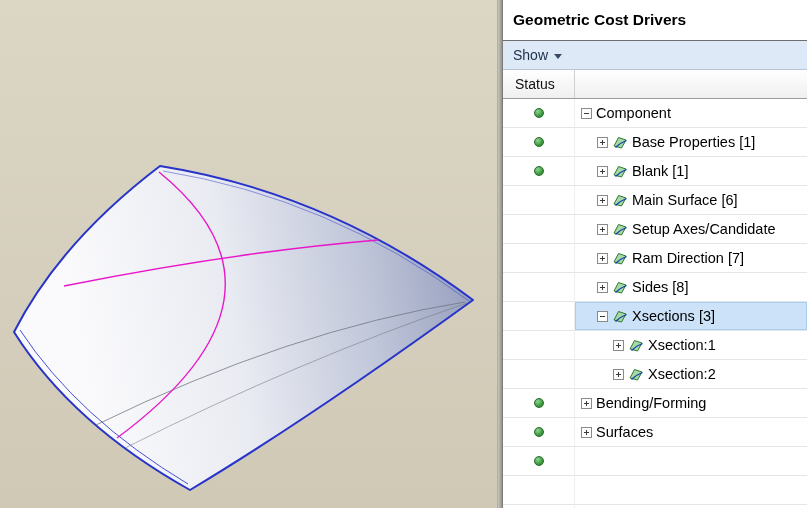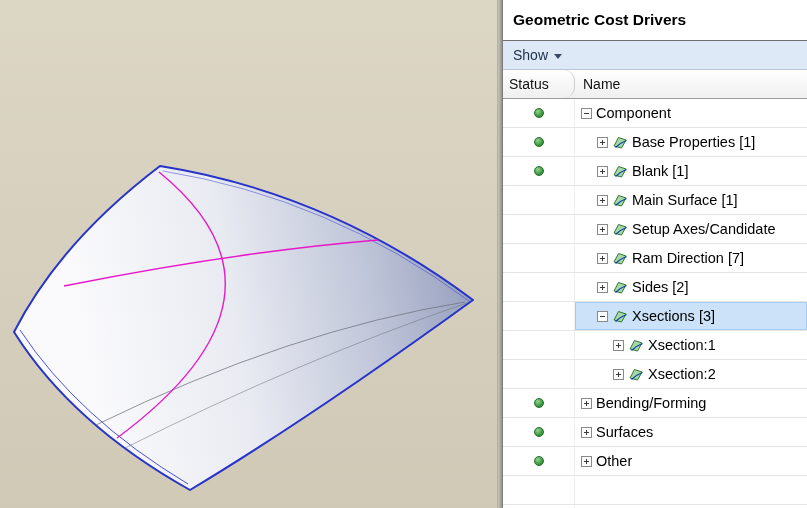--- a/index.html
+++ b/index.html
@@ -37,21 +37,21 @@
     width: 0; height: 0; display: inline-block;
     border-left: 4px solid transparent; border-right: 4px solid transparent;
     border-top: 5px solid #3a4a66; margin-top: 2px;
   }
 
   .grid-header {
     height: 29px; flex: none; display: flex; font-size: 14px; color: #101010;
     background: linear-gradient(#ffffff, #efefef);
     border-bottom: 1px solid #9c9c9c;
   }
-  .status-h { width: 72px; flex: none; display: flex; align-items: center; padding-left: 6px; border-right: 1px solid #cfcfcf; border-radius: 11px; }
+  .status-h { width: 72px; flex: none; display: flex; align-items: center; padding-left: 12px; border-right: 1px solid #cfcfcf; }
   .name-h { flex: 1; display: flex; align-items: center; padding-left: 8px; }
 
   .tree-rows { flex: 1; overflow: hidden; display: flex; flex-direction: column; }
   .tree-row { height: 29px; flex: none; display: flex; border-bottom: 1px solid #e5e5e5; font-size: 14.5px; color: #000; }
   .status-cell { width: 72px; flex: none; display: flex; align-items: center; justify-content: center; border-right: 1px solid #efefef; }
   .name-cell { flex: 1; display: flex; align-items: center; gap: 4px; overflow: hidden; white-space: nowrap; padding-left: 6px; }
   .tree-row.selected .name-cell { background: #cbe2f8; box-shadow: inset 0 0 0 1px #a9cdf0; }
 
   .dot {
     width: 10px; height: 10px; border-radius: 50%;
@@ -109,21 +109,20 @@
 
     <div class="show-bar">
       <button class="show-btn" style="all:unset;display:flex;align-items:center;gap:6px;cursor:default;">
         <span>Show</span>
         <span class="dd-arrow"></span>
       </button>
     </div>
 
     <div class="grid-header">
       <div class="status-h">Status</div>
-      <div class="name-h">Name</div>
     </div>
 
     <div class="tree-rows">
         <div class="tree-row">
     <div class="status-cell">
       <span class="dot"></span>
     </div>
     <div class="name-cell" style="padding-left: 6px;">
       <span class="toggle minus"></span>
 
@@ -165,21 +164,21 @@
       <span class="dot" style="visibility: hidden;"></span>
     </div>
     <div class="name-cell" style="padding-left: 22px;">
       <span class="toggle plus"></span>
       <span class="geo-icon">
         <svg width="16" height="14" viewBox="0 0 16 14">
           <path d="M2 11 L6.5 2.5 L14 5 L9.5 13 Z" fill="#a8d8a8" stroke="#2d7a2d" stroke-width="1"></path>
           <path d="M3.5 12.5 C7 9 10.5 7 14.5 5.5" stroke="#1040b0" fill="none" stroke-width="1.3"></path>
         </svg>
       </span>
-      <span class="label">Main Surface [1]</span>
+      <span class="label">Main Surface [6]</span>
     </div>
   </div>
         <div class="tree-row">
     <div class="status-cell">
       <span class="dot" style="visibility: hidden;"></span>
     </div>
     <div class="name-cell" style="padding-left: 22px;">
       <span class="toggle plus"></span>
       <span class="geo-icon">
         <svg width="16" height="14" viewBox="0 0 16 14">
@@ -210,21 +209,21 @@
       <span class="dot" style="visibility: hidden;"></span>
     </div>
     <div class="name-cell" style="padding-left: 22px;">
       <span class="toggle plus"></span>
       <span class="geo-icon">
         <svg width="16" height="14" viewBox="0 0 16 14">
           <path d="M2 11 L6.5 2.5 L14 5 L9.5 13 Z" fill="#a8d8a8" stroke="#2d7a2d" stroke-width="1"></path>
           <path d="M3.5 12.5 C7 9 10.5 7 14.5 5.5" stroke="#1040b0" fill="none" stroke-width="1.3"></path>
         </svg>
       </span>
-      <span class="label">Sides [2]</span>
+      <span class="label">Sides [8]</span>
     </div>
   </div>
         <div class="tree-row selected">
     <div class="status-cell">
       <span class="dot" style="visibility: hidden;"></span>
     </div>
     <div class="name-cell" style="padding-left: 22px;">
       <span class="toggle minus"></span>
       <span class="geo-icon">
         <svg width="16" height="14" viewBox="0 0 16 14">
@@ -281,25 +280,20 @@
     </div>
     <div class="name-cell" style="padding-left: 6px;">
       <span class="toggle plus"></span>
 
       <span class="label">Surfaces</span>
     </div>
   </div>
         <div class="tree-row">
     <div class="status-cell">
       <span class="dot"></span>
-    </div>
-    <div class="name-cell" style="padding-left: 6px;">
-      <span class="toggle plus"></span>
-
-      <span class="label">Other</span>
     </div>
   </div>
         <div class="tree-row empty">
           <div class="status-cell"></div>
           <div class="name-cell"></div>
         </div>
         <div class="tree-row empty">
           <div class="status-cell"></div>
           <div class="name-cell"></div>
         </div>

